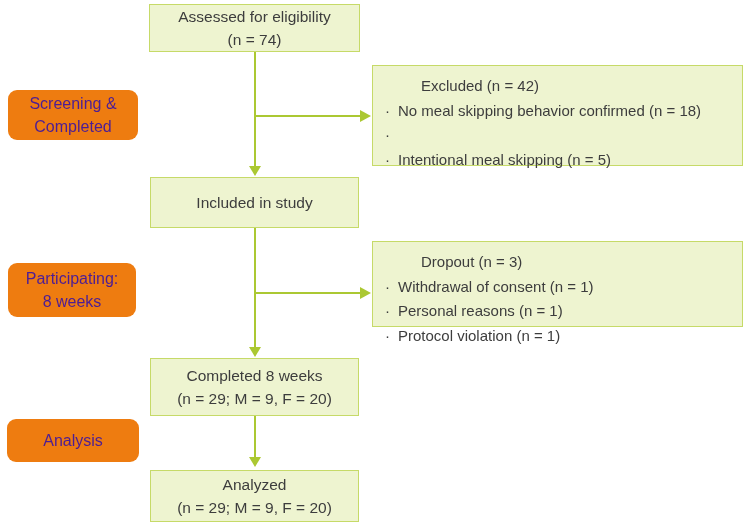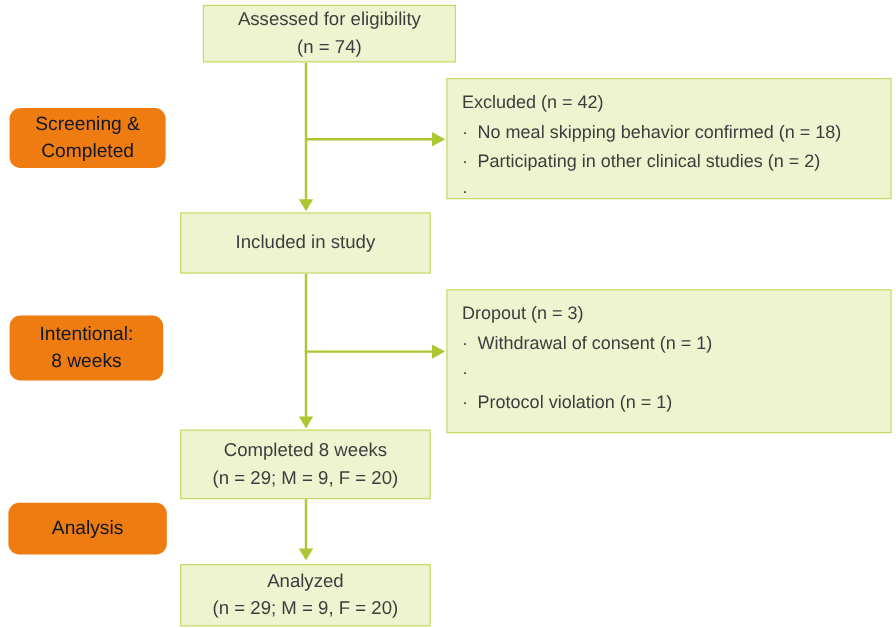--- a/index.html
+++ b/index.html
@@ -27,44 +27,44 @@
   .center-node{
     display:flex;flex-direction:column;
     align-items:center;justify-content:center;
     text-align:center;
     font-size:15.5px;line-height:23px;
   }
   .side-node{
     padding:8px 12px;
     font-size:15px;line-height:24.5px;
   }
-  .side-title{display:block;}
+  .side-title{display:block;margin-left:36px;}
   .bullet-row{display:flex;}
   .bullet-glyph{width:13px;flex:0 0 13px;text-align:left;}
   .stage{
     position:absolute;
     background:var(--stage-orange);
     border-radius:9px;
-    color:#0f172a;
+    color:#4c1d95;
     display:flex;flex-direction:column;
     align-items:center;justify-content:center;
     text-align:center;
     font-size:16px;line-height:23px;
   }
   #connector-layer{position:absolute;left:0;top:0;width:747px;height:523px;}
   .flow-line{stroke:var(--accent-green);stroke-width:2;fill:none;}
   .flow-arrowhead{fill:var(--accent-green);stroke:none;}
 
   
-  #box-assessed  {left:149px;top:4px;  width:211px;height:48px;margin-left:20px;}
+  #box-assessed  {left:149px;top:4px;  width:211px;height:48px;}
   #box-included  {left:150px;top:177px;width:209px;height:51px;}
   #box-completed {left:150px;top:358px;width:209px;height:58px;}
   #box-analyzed  {left:150px;top:470px;width:209px;height:52px;}
   #box-excluded  {left:372px;top:65px; width:371px;height:101px;}
-  #box-dropout   {left:372px;top:241px;width:371px;height:120px;}
+  #box-dropout   {left:372px;top:241px;width:371px;height:86px;}
   #stage-screening   {left:8px;top:90px; width:130px;height:50px;}
   #stage-intervention{left:8px;top:263px;width:128px;height:54px;}
   #stage-analysis    {left:7px;top:419px;width:132px;height:43px;}
 </style>
 </head>
 <body>
 
 <div id="canvas">
 
   <svg id="connector-layer" viewBox="0 0 747 523" xmlns="http://www.w3.org/2000/svg">
@@ -78,21 +78,21 @@
     <polygon class="flow-arrowhead" points="360,287 360,299 371,293"></polygon>
     <line class="flow-line" x1="255" y1="408" x2="255" y2="459"></line>
     <polygon class="flow-arrowhead" points="249,457 261,457 255,467"></polygon>
   </svg>
 
   <div class="stage" id="stage-screening">
     <span>Screening &amp;</span>
     <span>Completed</span>
   </div>
   <div class="stage" id="stage-intervention">
-    <span>Intentional:</span>
+    <span>Participating:</span>
     <span>8 weeks</span>
   </div>
   <div class="stage" id="stage-analysis">
     <span>Analysis</span>
   </div>
 
   <div class="node center-node" id="box-assessed">
     <span>Assessed for eligibility</span>
     <span>(n = 74)</span>
   </div>
@@ -109,35 +109,36 @@
   </div>
 
   <div class="node side-node" id="box-excluded">
     <span class="side-title">Excluded (n = 42)</span>
     <div class="bullet-row">
       <span class="bullet-glyph">·</span>
       <span>No meal skipping behavior confirmed (n = 18)</span>
     </div>
     <div class="bullet-row">
       <span class="bullet-glyph">·</span>
-      <span>Participating in other clinical studies (n = 2)</span>
     </div>
     <div class="bullet-row">
       <span class="bullet-glyph">·</span>
+      <span>Intentional meal skipping (n = 5)</span>
     </div>
   </div>
 
   <div class="node side-node" id="box-dropout">
     <span class="side-title">Dropout (n = 3)</span>
     <div class="bullet-row">
       <span class="bullet-glyph">·</span>
       <span>Withdrawal of consent (n = 1)</span>
     </div>
     <div class="bullet-row">
       <span class="bullet-glyph">·</span>
+      <span>Personal reasons (n = 1)</span>
     </div>
     <div class="bullet-row">
       <span class="bullet-glyph">·</span>
       <span>Protocol violation (n = 1)</span>
     </div>
   </div>
 
 </div>
 
 </body></html>

